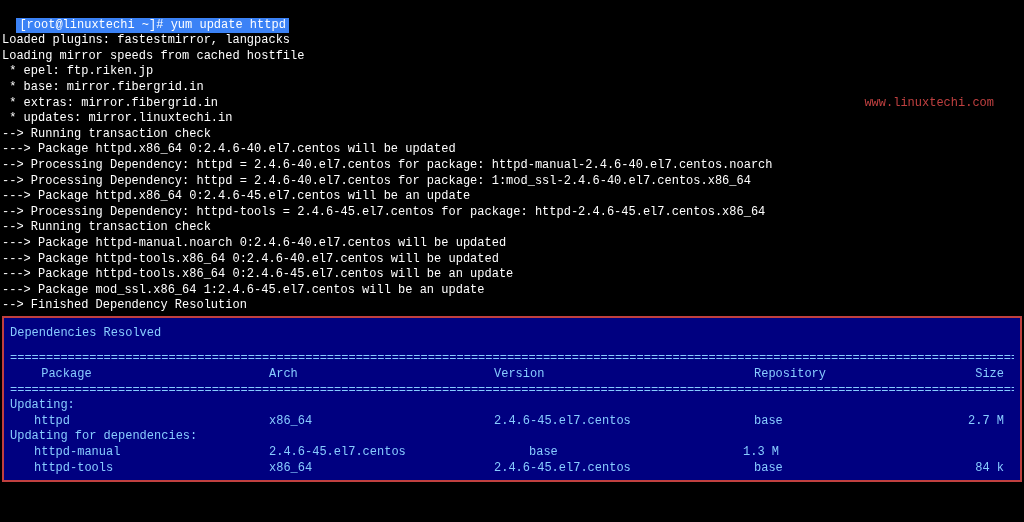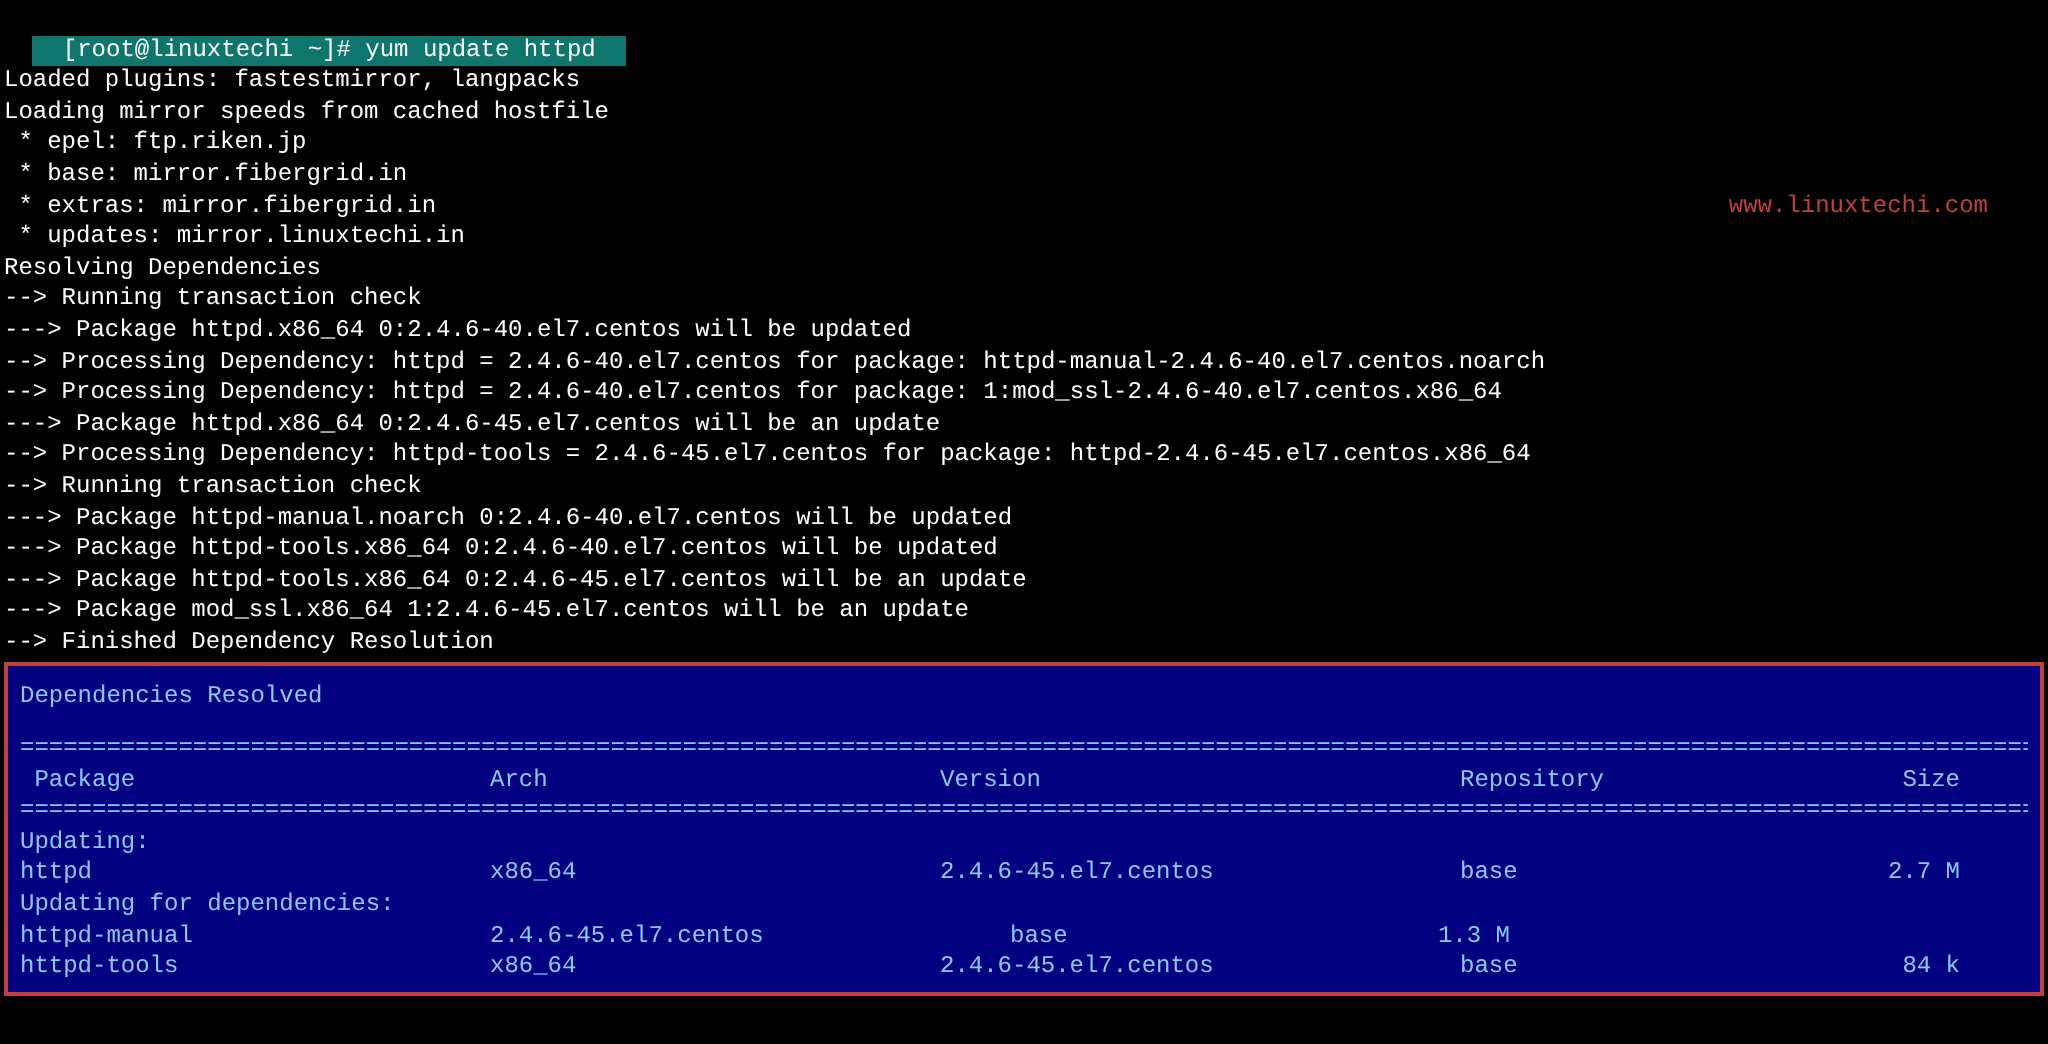--- a/index.html
+++ b/index.html
@@ -15,44 +15,44 @@
       line-height: 1.3;
       width: 1024px;
       height: 522px;
       overflow: hidden;
       padding: 2px;
     }
     .term-line {
       white-space: pre;
     }
     .prompt-highlight {
-      background: #0f766e;
+      background: #3b82f6;
       display: inline-block;
-      padding: 0 15px;
+      padding: 0 3px;
     }
     .blue-box {
       border: 2px solid #c04040;
       background: #000080;
       margin: 2px 0;
       padding: 4px 6px;
     }
     .blue-text {
       color: #88ccff;
     }
     .watermark {
       position: absolute;
       top: 96px;
       right: 30px;
       color: #c04040;
       font-size: 12px;
     }
     .table-row {
       display: flex;
     }
-    .col-pkg { width: 235px; }
+    .col-pkg { width: 235px; margin-left: 24px; }
     .col-arch { width: 225px; }
     .col-ver { width: 260px; }
     .col-repo { width: 190px; }
     .col-size { width: 60px; text-align: right; }
     .divider {
       color: #88ccff;
       white-space: pre;
       overflow: hidden;
     }
     .normal-text {
@@ -68,21 +68,20 @@
   <span class="prompt-highlight"><span>[root@linuxtechi ~]#</span> <span>yum update httpd</span></span>
 </div>
 
 <div id="preamble-container">
     <div class="term-line normal-text">Loaded plugins: fastestmirror, langpacks</div>
     <div class="term-line normal-text">Loading mirror speeds from cached hostfile</div>
     <div class="term-line normal-text"> * epel: ftp.riken.jp</div>
     <div class="term-line normal-text"> * base: mirror.fibergrid.in</div>
     <div class="term-line normal-text"> * extras: mirror.fibergrid.in</div>
     <div class="term-line normal-text"> * updates: mirror.linuxtechi.in</div>
-    <div class="term-line normal-text">Resolving Dependencies</div>
     <div class="term-line normal-text">--&gt; Running transaction check</div>
     <div class="term-line normal-text">---&gt; Package httpd.x86_64 0:2.4.6-40.el7.centos will be updated</div>
     <div class="term-line normal-text">--&gt; Processing Dependency: httpd = 2.4.6-40.el7.centos for package: httpd-manual-2.4.6-40.el7.centos.noarch</div>
     <div class="term-line normal-text">--&gt; Processing Dependency: httpd = 2.4.6-40.el7.centos for package: 1:mod_ssl-2.4.6-40.el7.centos.x86_64</div>
     <div class="term-line normal-text">---&gt; Package httpd.x86_64 0:2.4.6-45.el7.centos will be an update</div>
     <div class="term-line normal-text">--&gt; Processing Dependency: httpd-tools = 2.4.6-45.el7.centos for package: httpd-2.4.6-45.el7.centos.x86_64</div>
     <div class="term-line normal-text">--&gt; Running transaction check</div>
     <div class="term-line normal-text">---&gt; Package httpd-manual.noarch 0:2.4.6-40.el7.centos will be updated</div>
     <div class="term-line normal-text">---&gt; Package httpd-tools.x86_64 0:2.4.6-40.el7.centos will be updated</div>
     <div class="term-line normal-text">---&gt; Package httpd-tools.x86_64 0:2.4.6-45.el7.centos will be an update</div>

